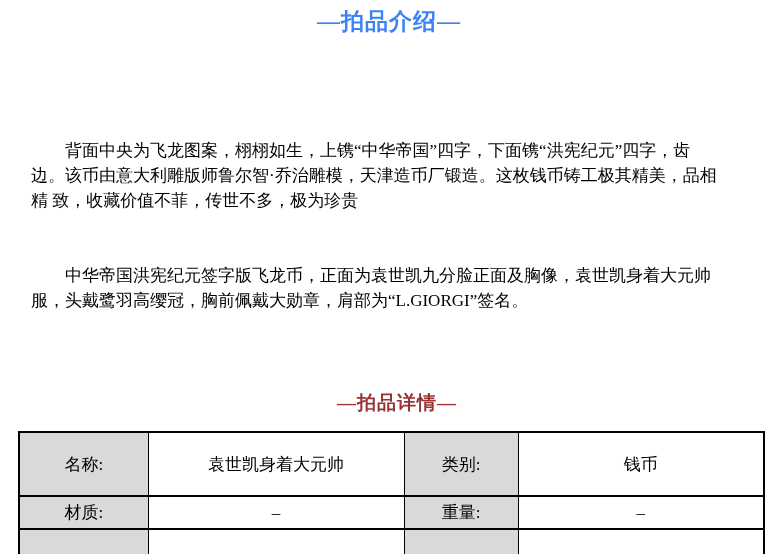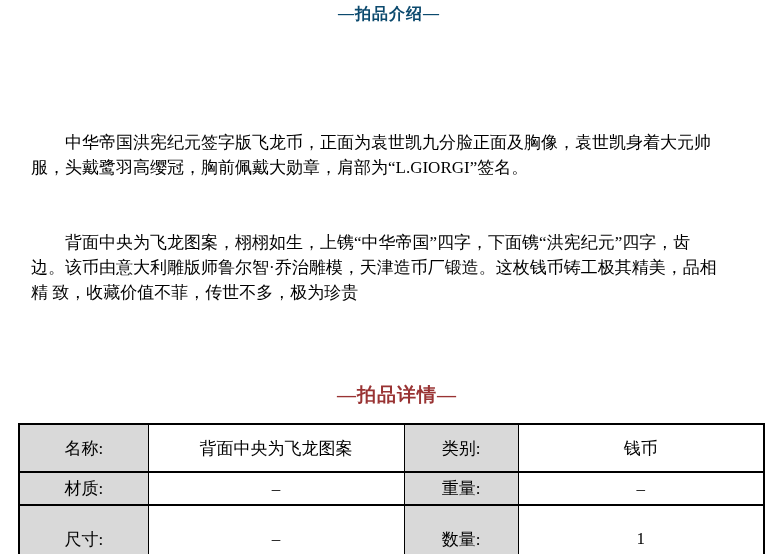--- a/index.html
+++ b/index.html
@@ -6,25 +6,26 @@
   html, body { background: #ffffff; }
   body {
     width: 778px;
     height: 554px;
     font-family: "Liberation Serif", serif;
     color: #000000;
     overflow: hidden;
     position: relative;
   }
   .intro-title {
+    margin-top: 8px;
     text-align: center;
-    font-size: 16px;
+    font-size: 23px;
     line-height: 28px;
     font-weight: bold;
-    color: #0c4a6e;
+    color: #3b82f6;
     letter-spacing: 1px;
   }
   .intro-text {
     margin: 52px 10px 0 31px;
     width: 737px;
     font-size: 17px;
     line-height: 25px;
     white-space: pre-wrap;
     color: #000000;
   }
@@ -54,44 +55,44 @@
     text-align: center;
     vertical-align: middle;
     font-weight: normal;
     overflow: hidden;
   }
   td.lbl { background: #d9d9d9; }
   .col-l1 { width: 129px; }
   .col-v1 { width: 256px; }
   .col-l2 { width: 114px; margin-left: 32px; }
   .col-v2 { width: 246px; margin-top: 36px; }
-  tr.r1 { height: 48px; }
+  tr.r1 { height: 64px; }
   tr.r2 { height: 33px; }
   tr.r3 { height: 68px; }
 </style>
 </head>
 <body>
 
 <h1 class="intro-title">—拍品介绍—</h1>
 
 <div class="intro-text">
-  <p>　　中华帝国洪宪纪元签字版飞龙币，正面为袁世凯九分脸正面及胸像，袁世凯身着大元帅
-服，头戴鹭羽高缨冠，胸前佩戴大勋章，肩部为“L.GIORGI”签名。</p>
   <p>　　背面中央为飞龙图案，栩栩如生，上镌“中华帝国”四字，下面镌“洪宪纪元”四字，齿
 边。该币由意大利雕版师鲁尔智·乔治雕模，天津造币厂锻造。这枚钱币铸工极其精美，品相
 精 致，收藏价值不菲，传世不多，极为珍贵</p>
+  <p>　　中华帝国洪宪纪元签字版飞龙币，正面为袁世凯九分脸正面及胸像，袁世凯身着大元帅
+服，头戴鹭羽高缨冠，胸前佩戴大勋章，肩部为“L.GIORGI”签名。</p>
 </div>
 
 <h2 class="details-title">—拍品详情—</h2>
 
 <table class="details">
   <tbody>
       <tr class="r1">
     <td class="lbl col-l1">名称:</td>
-    <td class="col-v1">背面中央为飞龙图案</td>
+    <td class="col-v1">袁世凯身着大元帅</td>
     <td class="lbl col-l2">类别:</td>
     <td class="col-v2">钱币</td>
   </tr>
   <tr class="r2">
     <td class="lbl">材质:</td>
     <td>–</td>
     <td class="lbl">重量:</td>
     <td>–</td>
   </tr>
   <tr class="r3">

